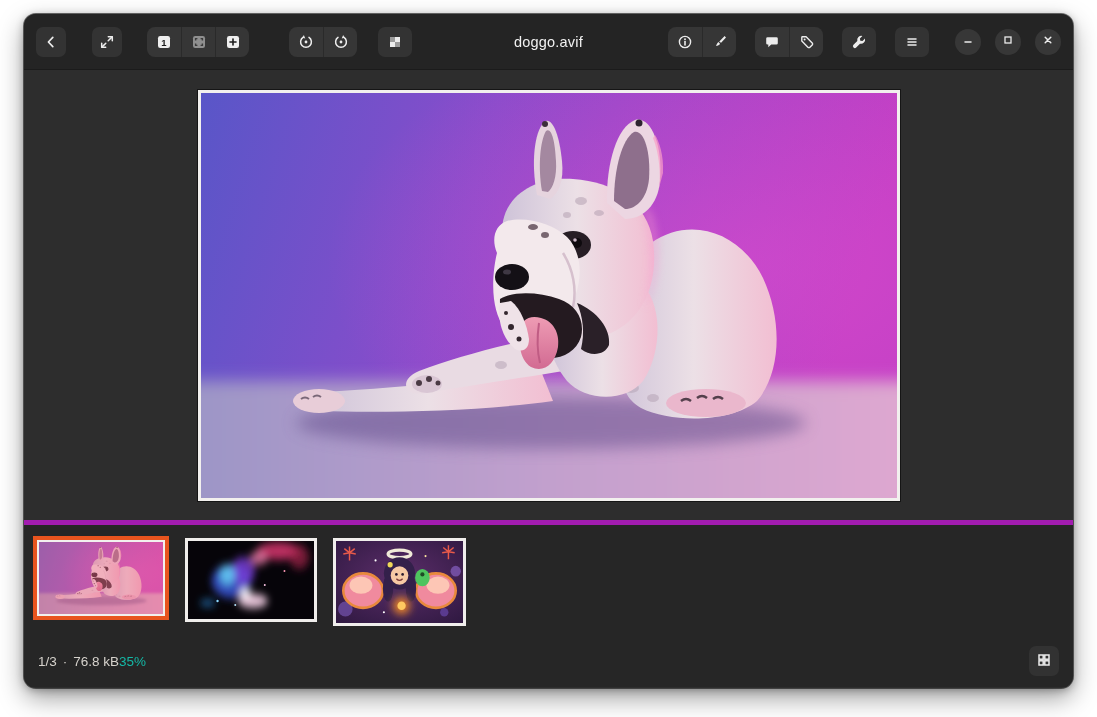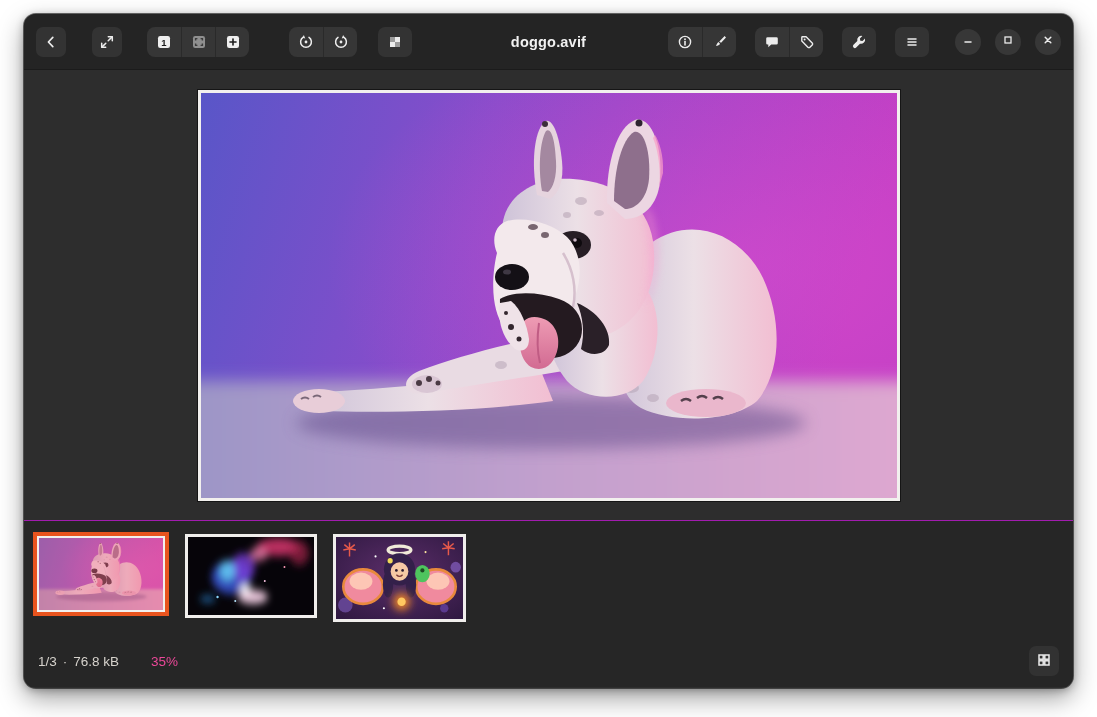--- a/index.html
+++ b/index.html
@@ -11,21 +11,21 @@
   }
   
   .headerbar{
     position:relative;height:56px;background:#242424;border-bottom:1px solid #1b1b1b;
     display:flex;align-items:center;padding:0 12px;box-sizing:border-box;
   }
   .hb-left{display:flex;align-items:center;}
   .hb-right{margin-left:auto;display:flex;align-items:center;gap:19px;}
   .hb-title{
     position:absolute;left:0;right:0;text-align:center;pointer-events:none;
-    color:#f1f1f1;font-size:14.5px;font-weight:700;letter-spacing:.2px;
+    color:#f1f1f1;font-size:14.5px;font-weight:400;letter-spacing:.2px;
   }
   .tbtn{
     width:30px;height:30px;border:none;padding:0;margin:0;background:#333333;border-radius:7px;
     display:flex;align-items:center;justify-content:center;cursor:pointer;
   }
   .tbtn svg{display:block;}
   .btn-group{display:flex;background:#363636;border-radius:8px;overflow:hidden;}
   .btn-group .tbtn{width:34px;height:30px;border-radius:0;background:transparent;}
   .btn-group .tbtn + .tbtn{border-left:1px solid #2a2a2a;}
   .m-r26{margin-right:26px}.m-r25{margin-right:25px}.m-r40{margin-right:40px}.m-r21{margin-right:21px}
@@ -35,32 +35,32 @@
     display:flex;align-items:center;justify-content:center;cursor:pointer;
   }
   
   .viewer{height:450px;background:#2d2d2d;display:flex;align-items:center;justify-content:center;}
   .image-frame{
     width:696px;height:405px;border:3px solid #f2f0ee;box-shadow:0 0 0 1px #151515;
     line-height:0;cursor:default;
   }
   .image-frame svg{width:696px;height:405px;}
   
-  .bottom-panel{height:167px;background:#262626;border-top:1px solid #a21caf;box-sizing:border-box;position:relative;}
+  .bottom-panel{height:167px;background:#262626;border-top:5px solid #a21caf;box-sizing:border-box;position:relative;}
   .thumbs{display:flex;align-items:flex-start;gap:16px;padding:13px 0 0 13px;}
   .thumb{line-height:0;cursor:pointer;border:3px solid #f0eeec;background:#000;}
   .thumb svg{display:block;}
   .thumb.selected{border:2px solid #f2f0ee;outline:4px solid #e8541e;margin:2px 4px 0 0;}
   
   .statusbar{
     position:absolute;left:0;right:0;bottom:0;height:48px;
     display:flex;align-items:center;padding:0 14px 4px 14px;box-sizing:border-box;
   }
   .status-text{color:#d6d2cc;font-size:13.5px;}
-  .status-zoom{color:#ec4899;font-size:13.5px;margin-left:32px;}
+  .status-zoom{color:#14b8a6;font-size:13.5px;}
   .grid-btn{
     margin-left:auto;width:30px;height:30px;border:none;padding:0;border-radius:7px;background:#323232;
     display:flex;align-items:center;justify-content:center;cursor:pointer;
   }
 </style>
 </head>
 <body>
 
 <svg width="0" height="0" style="position:absolute" aria-hidden="true">
   <defs>

